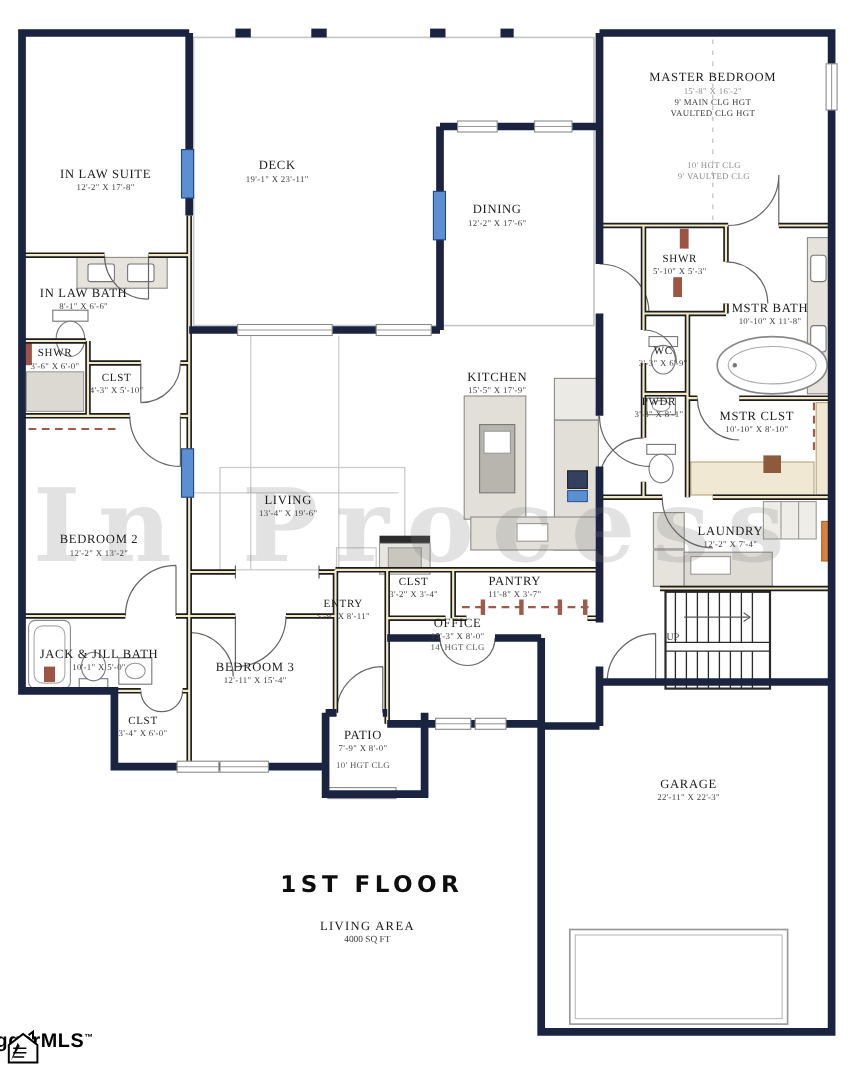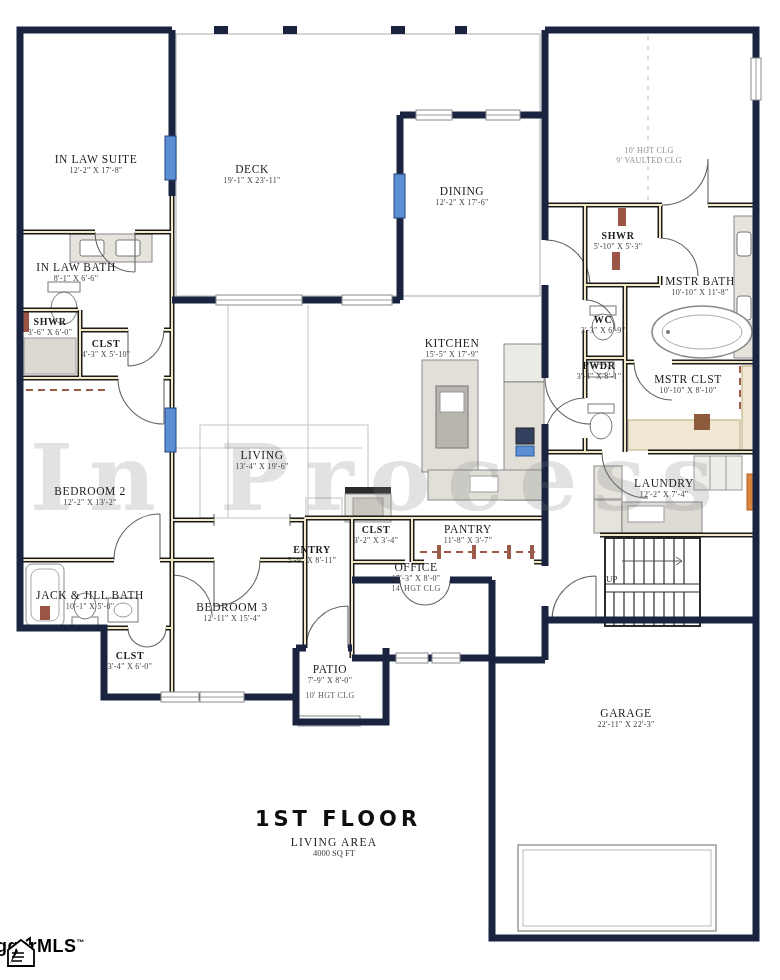--- a/index.html
+++ b/index.html
@@ -4,29 +4,29 @@
 <style>
   html,body{margin:0;padding:0;background:#ffffff;}
   #plan{position:relative;width:780px;height:980px;background:#ffffff;overflow:hidden;
         font-family:"Liberation Serif",serif;}
   #plan svg{position:absolute;left:0;top:0;}
   .lbl{position:absolute;transform:translateX(-50%);text-align:center;white-space:nowrap;
        color:#1c1c1c;line-height:1.22;z-index:5;}
   .lbl .nm{font-size:11.5px;letter-spacing:.6px;}
   .lbl .dm{font-size:8px;color:#414141;letter-spacing:.3px;}
   .lbl .nt{font-size:8px;color:#5a5a5a;letter-spacing:.3px;}
-  .lbl.small .nm{font-size:10px;font-weight:bold;}
+  .lbl.small .nm{font-size:10px;}
   .faded .dm, .faded .nt{color:#8f8f8f;}
   #watermark{position:absolute;left:30px;top:424px;width:720px;z-index:4;
       font-family:"DejaVu Serif",serif;font-weight:bold;font-size:92px;letter-spacing:16px;
       color:rgba(125,125,125,0.22);white-space:nowrap;pointer-events:none;}
   #stairs-up{position:absolute;left:606px;top:550px;font-size:9px;color:#333;z-index:5;
       font-family:"Liberation Serif",serif;margin-top:24px;}
   #floor-title{position:absolute;left:338px;top:792px;transform:translateX(-50%);z-index:5;
-      font-family:"DejaVu Sans",sans-serif;font-weight:700;font-size:21px;letter-spacing:4px;color:#0e0e0e;margin-top:15px;}
+      font-family:"DejaVu Sans",sans-serif;font-weight:700;font-size:21px;letter-spacing:4px;color:#0e0e0e;}
   #area-block{position:absolute;left:334px;top:836px;transform:translateX(-50%);text-align:center;z-index:5;}
   #area-block .al{font-size:11.5px;letter-spacing:1.2px;color:#1c1c1c;}
   #area-block .av{font-size:8.5px;color:#3d3d3d;}
   #logo{position:absolute;left:2px;top:936px;display:flex;align-items:flex-end;z-index:6;}
   #logo .ltxt{font-family:"Liberation Sans",sans-serif;font-weight:bold;font-size:18px;color:#000;
       margin-left:-6px;letter-spacing:.5px;}
   #logo sup{font-size:8px;font-weight:bold;}
 </style>
 </head>
 <body>
@@ -250,27 +250,33 @@
     <rect x="394" y="174" width="11" height="44"></rect>
   </g>
 </svg>
 
   <div id="watermark">In Process</div>
 
   <div class="lbl" style="left:96px;top:152px">
     <div class="nm">IN LAW SUITE</div>
     <div class="dm">12'-2" X 17'-8"</div>
   </div>
-  <div class="lbl" style="left:252px;top:162px">
+  <div class="lbl" style="left:252px;top:144px">
     <div class="nm">DECK</div>
     <div class="dm">19'-1" X 23'-11"</div>
   </div>
-  <div class="lbl" style="left:462px;top:184px">
+  <div class="lbl" style="left:452px;top:184px">
     <div class="nm">DINING</div>
     <div class="dm">12'-2" X 17'-6"</div>
+  </div>
+  <div class="lbl faded" style="left:648px;top:64px">
+    <div class="nm" style="color:#1c1c1c">MASTER BEDROOM</div>
+    <div class="dm">15'-8" X 16'-2"</div>
+    <div class="nt" style="color:#3d3d3d">9' MAIN CLG HGT</div>
+    <div class="nt" style="color:#3d3d3d">VAULTED CLG HGT</div>
   </div>
   <div class="lbl faded" style="left:649px;top:146px">
     <div class="nt">10' HGT CLG</div>
     <div class="nt">9' VAULTED CLG</div>
   </div>
   <div class="lbl small" style="left:618px;top:230px">
     <div class="nm">SHWR</div>
     <div class="dm">5'-10" X 5'-3"</div>
   </div>
   <div class="lbl" style="left:700px;top:274px">

